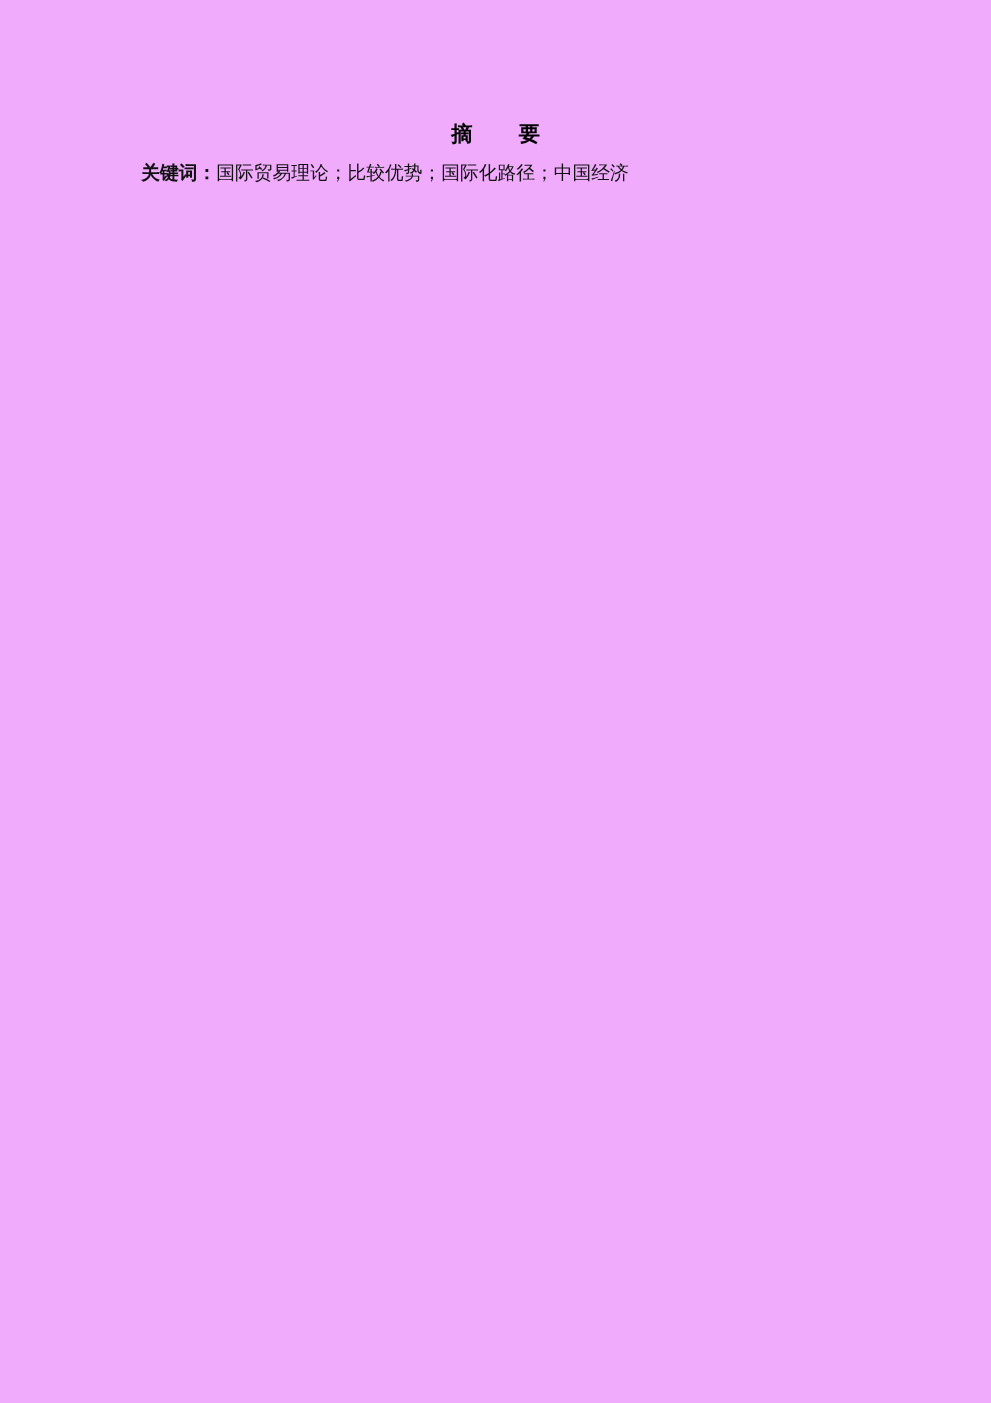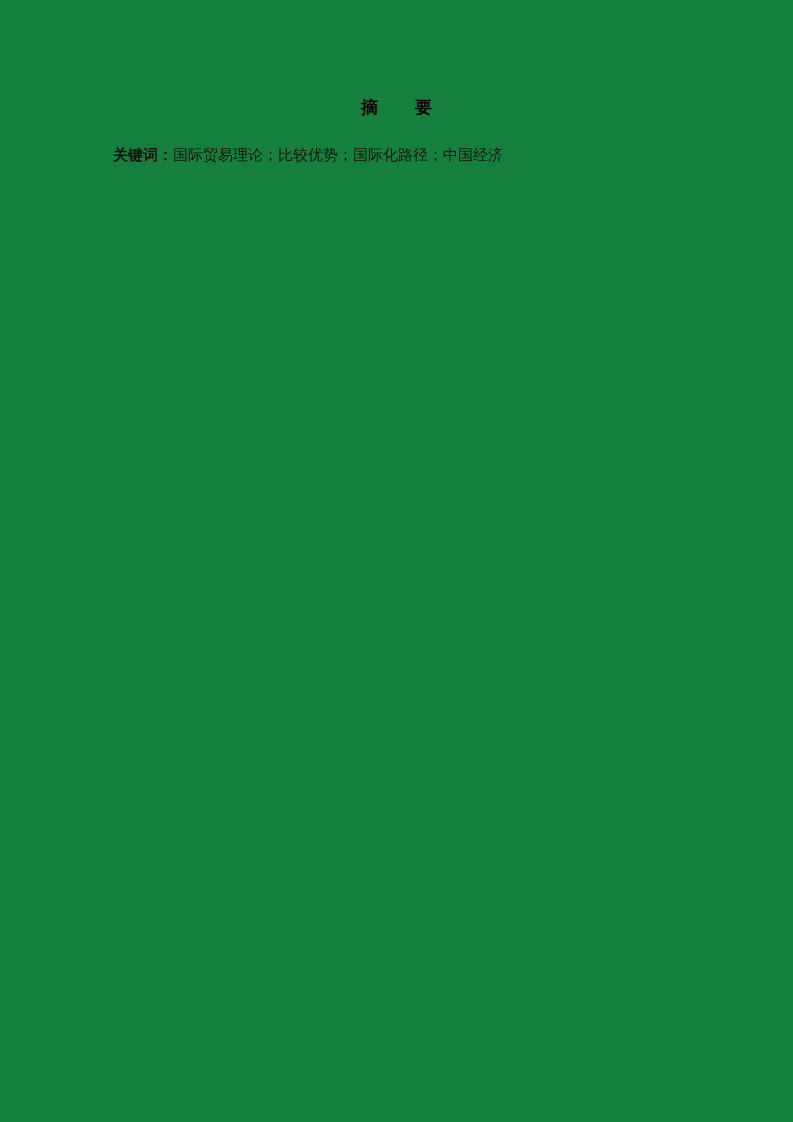--- a/index.html
+++ b/index.html
@@ -9,21 +9,21 @@
   }
   body {
     font-family: "Liberation Serif", "DejaVu Serif", serif;
     color: #000000;
   }
   .page {
     position: relative;
     width: 793px;
     height: 1122px;
     margin: 0 auto;
-    background: #15803d;
+    background: #f0abfc;
     overflow: hidden;
     box-sizing: border-box;
   }
   .content {
     position: absolute;
     left: 113px;
     top: 0;
     width: 567px;
   }
   .doc-title {
@@ -41,21 +41,21 @@
     margin-top: 30px;
     font-family: "Liberation Serif", "DejaVu Serif", serif;
     font-size: 15px;
     line-height: 2.05;
     text-align: justify;
     text-justify: inter-ideograph;
     text-indent: 2em;
     color: #111111;
   }
   .keywords {
-    margin-top: 20px;
+    margin-top: 4px;
     font-family: "Liberation Serif", "DejaVu Serif", serif;
     font-size: 15px;
     line-height: 2.05;
     color: #111111;
   }
   .keywords .kw-label {
     font-weight: bold;
     font-family: "Liberation Sans", "DejaVu Sans", sans-serif;
     font-size: 15px;
   }

